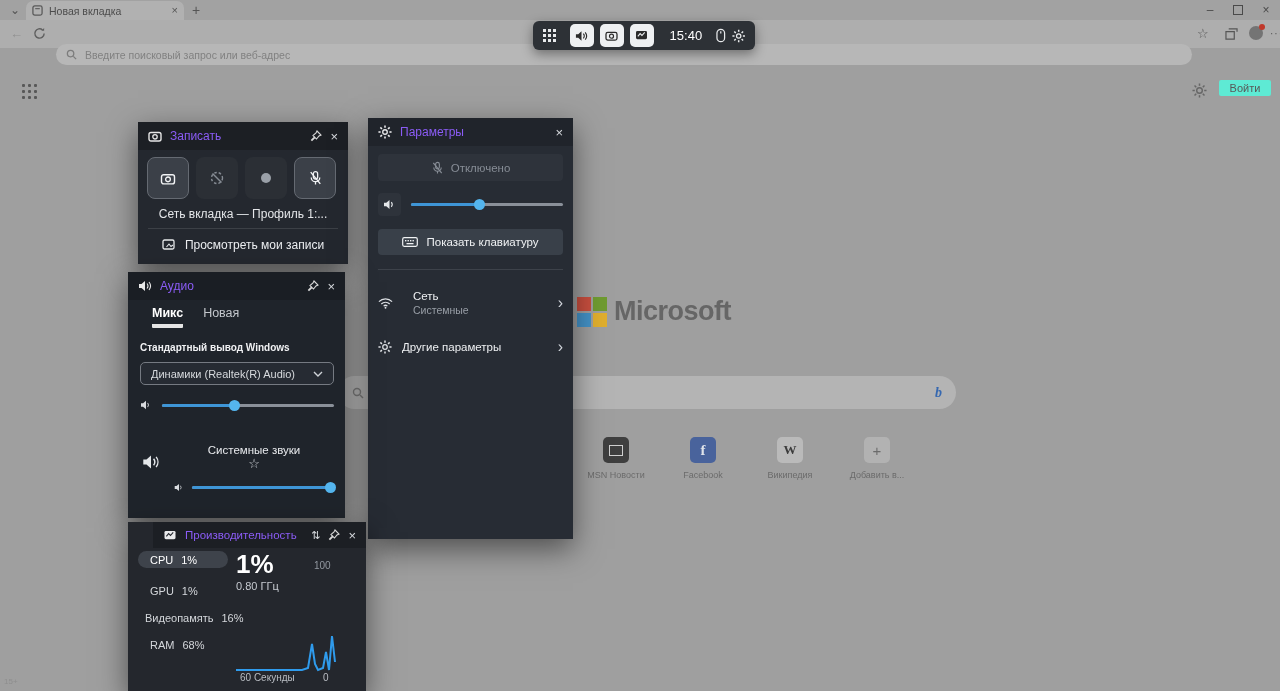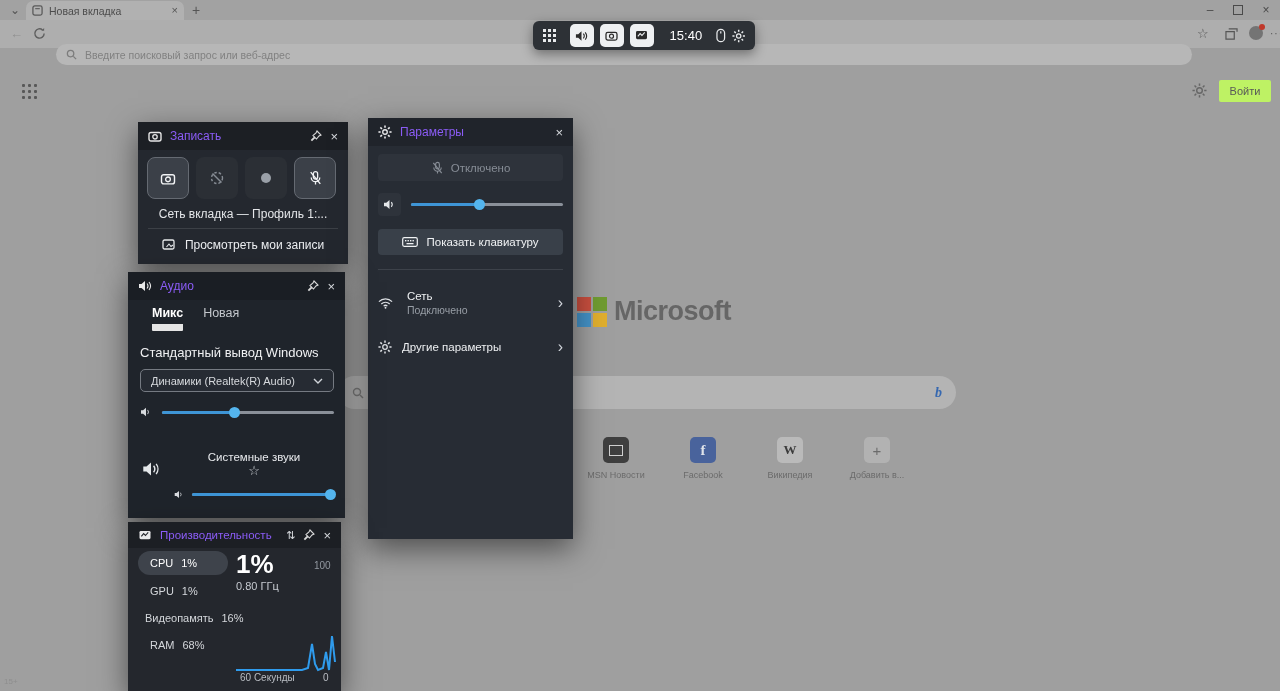--- a/index.html
+++ b/index.html
@@ -13,21 +13,21 @@
   #toolbar{left:0;top:20px;width:1280px;height:28px;background:#aeaeae;}
   #addressbar{left:56px;top:24px;width:1136px;height:21px;background:#b7b7b7;border-radius:11px;display:flex;align-items:center;padding:0 10px;box-sizing:border-box;}
   #addressbar .ph{font-size:10.5px;color:#818181;margin-left:8px;}
   #bookmarksbar{left:0;top:48px;width:1280px;height:19px;background:#aaa;display:flex;align-items:center;padding:0 8px;box-sizing:border-box;gap:8px;}
   .bm-label{font-size:10px;color:#5c5c5c;white-space:nowrap;}
   .bm-sep{width:1px;height:12px;background:#8f8f8f;}
   .winctl{display:flex;align-items:center;justify-content:center;width:28px;height:20px;color:#4a4a4a;font-size:12px;}
   
   .gridicon{display:grid;grid-template-columns:repeat(3,3px);grid-gap:3px;}
   .gridicon i{width:3px;height:3px;background:#585858;border-radius:1px;}
-  #signin{left:1219px;top:80px;width:52px;height:22px;background:#bef264;display:flex;align-items:center;justify-content:center;font-size:11px;color:#585858;border-radius:2px;}
+  #signin{left:1219px;top:80px;width:52px;height:16px;background:#5eead4;display:flex;align-items:center;justify-content:center;font-size:11px;color:#585858;border-radius:2px;}
   #mslogo{left:577px;top:296px;display:flex;align-items:center;}
   #mslogo .sq{display:grid;grid-template-columns:14px 14px;grid-gap:2px;}
   #mslogo .sq i{width:14px;height:14px;}
   #mslogo .wordmark{font-size:27px;font-weight:600;color:#666;margin-left:7px;letter-spacing:-0.5px;}
   #searchpill{left:338px;top:376px;width:618px;height:33px;background:#b4b4b4;border-radius:17px;display:flex;align-items:center;padding:0 14px;box-sizing:border-box;}
   #bingb{margin-left:auto;font-size:14px;font-weight:bold;font-style:italic;color:#3668b0;font-family:"Liberation Serif",serif;}
   #quicklinks{left:588px;top:437px;display:flex;gap:31px;}
   .ql{width:56px;display:flex;flex-direction:column;align-items:center;}
   .ql .tile{width:26px;height:26px;border-radius:5px;display:flex;align-items:center;justify-content:center;font-weight:bold;}
   .ql .lbl{font-size:9px;color:#6b6b6b;margin-top:7px;white-space:nowrap;}
@@ -313,28 +313,28 @@
             <rect x="3" y="3" width="1.4" height="1.4"></rect>
             <rect x="5.5" y="3" width="1.4" height="1.4"></rect>
             <rect x="8" y="3" width="1.4" height="1.4"></rect>
             <rect x="10.5" y="3" width="1.4" height="1.4"></rect>
             <rect x="4.5" y="6" width="7" height="1.3"></rect>
           </g>
         </svg>
       <span style="font-size:11.5px;color:#f0f2f4;">Показать клавиатуру</span>
     </div>
     <div style="margin:14px 10px 0 10px;border-top:1px solid #3d424a;"></div>
-    <div style="margin:20px 10px 0 10px;display:flex;align-items:center;gap:14px;">
+    <div style="margin:20px 10px 0 10px;display:flex;align-items:center;gap:20px;">
       <svg width="15" height="12" viewBox="0 0 16 12">
           <path d="M1 4.5a10 10 0 0 1 14 0 M3.5 7a6.5 6.5 0 0 1 9 0 M6 9.3a3 3 0 0 1 4 0" fill="none" stroke="#dfe2e6" stroke-width="1.3"></path>
           <circle cx="8" cy="11" r="1" fill="#dfe2e6"></circle>
         </svg>
       <span style="flex:1;">
         <span style="display:block;font-size:11.5px;color:#eef0f2;">Сеть</span>
-        <span style="display:block;font-size:10.5px;color:#989ea6;margin-top:2px;">Подключено</span>
+        <span style="display:block;font-size:10.5px;color:#989ea6;margin-top:2px;">Системные</span>
       </span>
       <span style="font-size:16px;color:#cfd3d9;">›</span>
     </div>
     <div style="margin:22px 10px 0 10px;display:flex;align-items:center;gap:10px;">
       <svg width="14" height="14" viewBox="0 0 16 16">
           <circle cx="8" cy="8" r="2.6" fill="none" stroke="#dfe2e6" stroke-width="1.4"></circle>
           <g stroke="#dfe2e6" stroke-width="1.7">
             <line x1="8" y1="0.5" x2="8" y2="3"></line>
             <line x1="8" y1="13" x2="8" y2="15.5"></line>
             <line x1="0.5" y1="8" x2="3" y2="8"></line>
@@ -356,24 +356,24 @@
           <path d="M1 4h2.5L7 1v10L3.5 8H1z" fill="#e8e8e8"></path>
           <path d="M9 3.5a4 4 0 0 1 0 5 M11 2a6.5 6.5 0 0 1 0 8" fill="none" stroke="#e8e8e8" stroke-width="1.1"></path>
         </svg>
       <span class="ptitle">Аудио</span>
       <svg width="12" height="12" viewBox="0 0 12 12">
           <path d="M7 1l4 4-2 1-2.5 3L5 7.5 2 10.5 1.5 10 4.5 7 3 5.5l3-2.5z" fill="none" stroke="#d8d8d8" stroke-width="1.1"></path>
         </svg>
       <span class="hicon">×</span>
     </div>
     <div style="display:flex;gap:20px;padding:6px 0 0 24px;">
-      <span style="font-size:12.5px;font-weight:bold;color:#fff;border-bottom:7px solid #e5e5e5;padding-bottom:4px;border-radius:1px;">Микс</span>
+      <span style="font-size:12.5px;font-weight:bold;color:#fff;border-bottom:4px solid #e5e5e5;padding-bottom:4px;border-radius:1px;">Микс</span>
       <span style="font-size:12.5px;color:#c3c7cc;padding-bottom:4px;">Новая</span>
     </div>
-    <div style="padding:14px 12px 0 12px;font-size:13px;font-weight:normal;color:#f0f1f3;">Стандартный вывод Windows</div>
+    <div style="padding:14px 12px 0 12px;font-size:10px;font-weight:bold;color:#f0f1f3;">Стандартный вывод Windows</div>
     <div style="margin:9px 11px 0 12px;height:23px;border:1px solid #757a82;border-radius:5px;background:#262b33;display:flex;align-items:center;padding:0 10px;box-sizing:border-box;">
       <span style="flex:1;font-size:11px;color:#d6d9dd;">Динамики (Realtek(R) Audio)</span>
       <svg class="chev-svg" viewBox="0 0 10 6">
           <path d="M1 1l4 4 4-4" fill="none" stroke="#cfd3d8" stroke-width="1.4"></path>
         </svg>
     </div>
     <div style="margin:15px 11px 0 12px;display:flex;align-items:center;gap:10px;">
       <svg width="12" height="10" viewBox="0 0 14 12">
           <path d="M1 4h2.5L7 1v10L3.5 8H1z" fill="#d8dbdf"></path>
           <path d="M9 3.5a4 4 0 0 1 0 5" fill="none" stroke="#d8dbdf" stroke-width="1.1"></path>
@@ -402,35 +402,35 @@
             <div class="slider" style="flex:1;">
               <span class="fill" style="width: 97%;"></span>
               <span class="thumb" style="left: 97%;"></span>
             </div>
           </div>
         </div>
       </div>
     </div>
   </div>
 
-  <div class="abs panel" style="left:128px;top:522px;width:213px;height:169px;background:#24272d;">
+  <div class="abs panel" style="left:128px;top:522px;width:213px;height:169px;background:#24272d;padding-left:25px;">
     <div class="phead" style="height:26px;">
       <svg width="14" height="11" viewBox="0 0 14 12">
           <rect x="1" y="1" width="12" height="9" rx="1.5" fill="#e9eaec"></rect>
           <path d="M3 7l2.5-3 2 2 3-3.5" fill="none" stroke="#24272d" stroke-width="1.2"></path>
         </svg>
       <span class="ptitle" style="font-size:11.5px;">Производительность</span>
       <span class="hicon" style="font-size:11px;">⇅</span>
       <svg width="12" height="12" viewBox="0 0 12 12">
           <path d="M7 1l4 4-2 1-2.5 3L5 7.5 2 10.5 1.5 10 4.5 7 3 5.5l3-2.5z" fill="none" stroke="#d8d8d8" stroke-width="1.1"></path>
         </svg>
       <span class="hicon">×</span>
     </div>
 
-    <div class="abs pm-row" style="left:10px;top:29px;width:90px;height:24px;background:#3e434b;border-radius:12px;display:flex;align-items:center;padding-left:12px;box-sizing:border-box;color:#fff;">
+    <div class="abs pm-row" style="left:10px;top:29px;width:90px;height:17px;background:#3e434b;border-radius:12px;display:flex;align-items:center;padding-left:12px;box-sizing:border-box;color:#fff;">
       <b>CPU</b>
         <span>1%</span>
     </div>
     <div class="abs pm-row" style="left:22px;top:63px;">
       <b>GPU</b><span>1%</span>
     </div>
     <div class="abs pm-row" style="left:17px;top:90px;">
       <b>Видеопамять</b><span>16%</span>
     </div>
     <div class="abs pm-row" style="left:22px;top:117px;">

